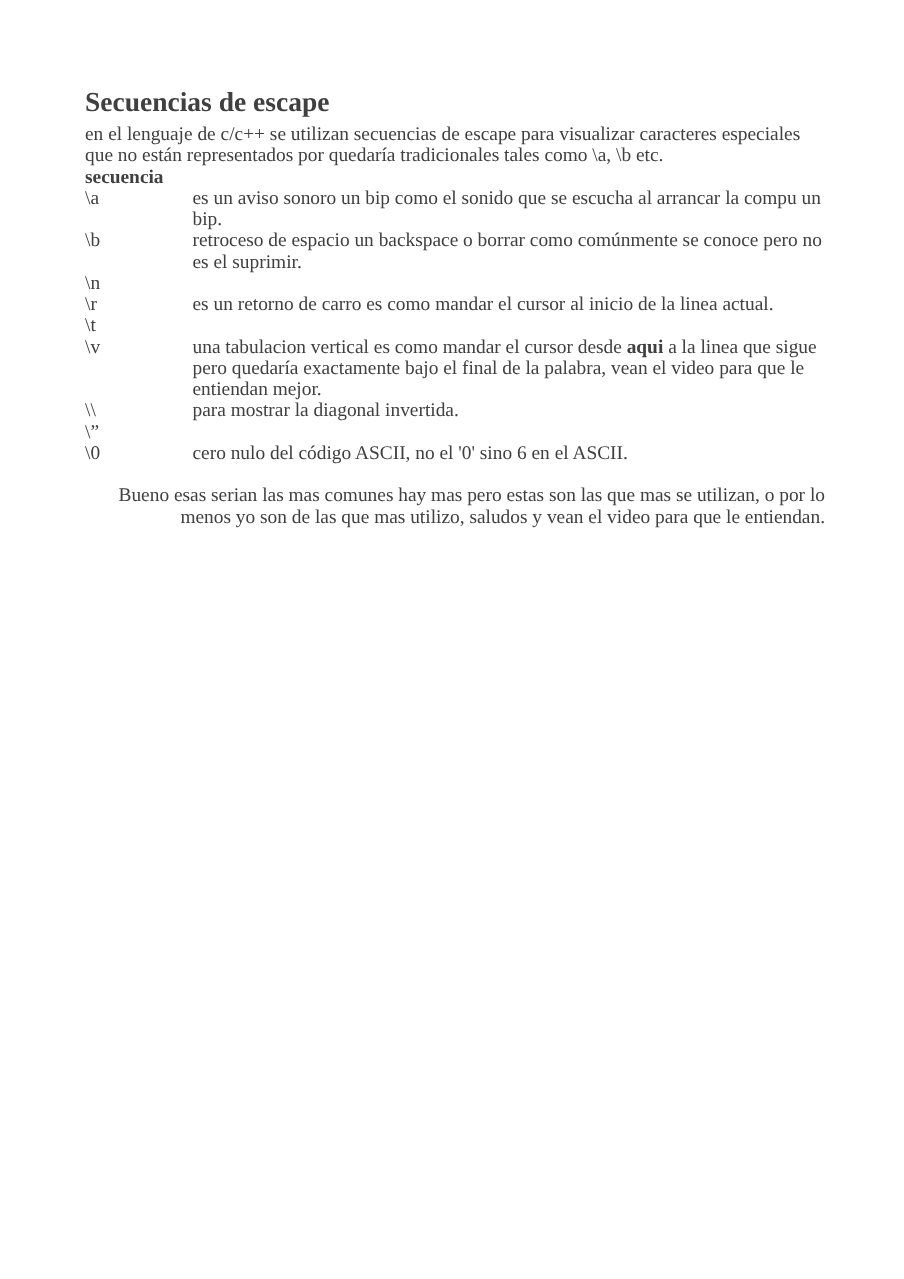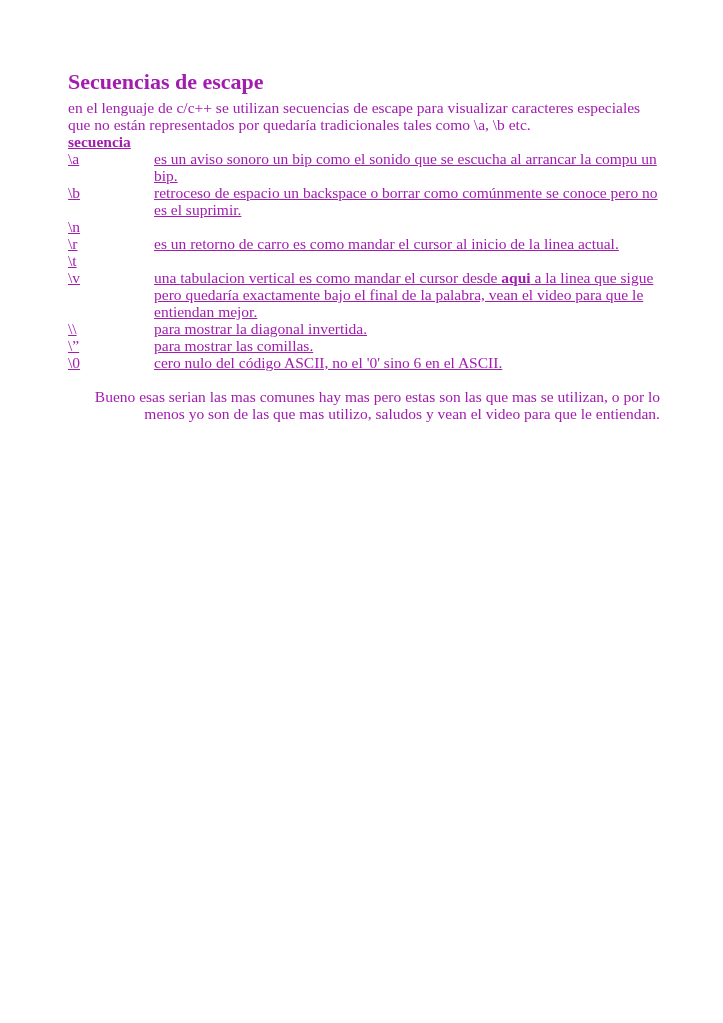--- a/index.html
+++ b/index.html
@@ -6,21 +6,21 @@
     margin: 0;
     padding: 0;
     background: #ffffff;
   }
   .page {
     position: relative;
     width: 723px;
     height: 1023px;
     background: #ffffff;
     font-family: "Liberation Serif", serif;
-    color: #a21caf;
+    color: #404040;
     overflow: hidden;
   }
   .content {
     position: absolute;
     left: 68px;
     top: 70px;
     width: 592px;
     font-size: 15.5px;
     line-height: 17px;
   }
@@ -30,21 +30,20 @@
     font-weight: bold;
     margin: 0 0 5px 0;
     font-family: "Liberation Serif", serif;
   }
   p {
     margin: 0;
   }
   .row {
     display: flex;
     flex-direction: row;
-    text-decoration: underline;
   }
   .row .seq {
     flex: 0 0 86px;
     white-space: pre;
   }
   .row .desc {
     flex: 1 1 auto;
   }
   .header-row .seq,
   .header-row .desc {
@@ -91,21 +90,20 @@
         <div class="row">
           <span class="seq">\v</span>
           <span class="desc"><span>una tabulacion vertical es como mandar el cursor desde </span><b>aqui</b><span> a la linea que sigue pero quedaría exactamente bajo el final de la palabra, vean el video para que le entiendan mejor.</span></span>
         </div>
         <div class="row">
           <span class="seq">\\</span>
           <span class="desc"><span>para mostrar la diagonal invertida.</span></span>
         </div>
         <div class="row">
           <span class="seq">\”</span>
-          <span class="desc"><span>para mostrar las comillas.</span></span>
         </div>
         <div class="row">
           <span class="seq">\0</span>
           <span class="desc"><span>cero nulo del código ASCII, no el '0' sino 6 en el ASCII.</span></span>
         </div>
       </div>
 
     <p class="outro">Bueno esas serian las mas comunes hay mas pero estas son las que mas se utilizan, o por lo menos yo son de las que mas utilizo, saludos y vean el video para que le entiendan.</p>
   </div>
 </div>

